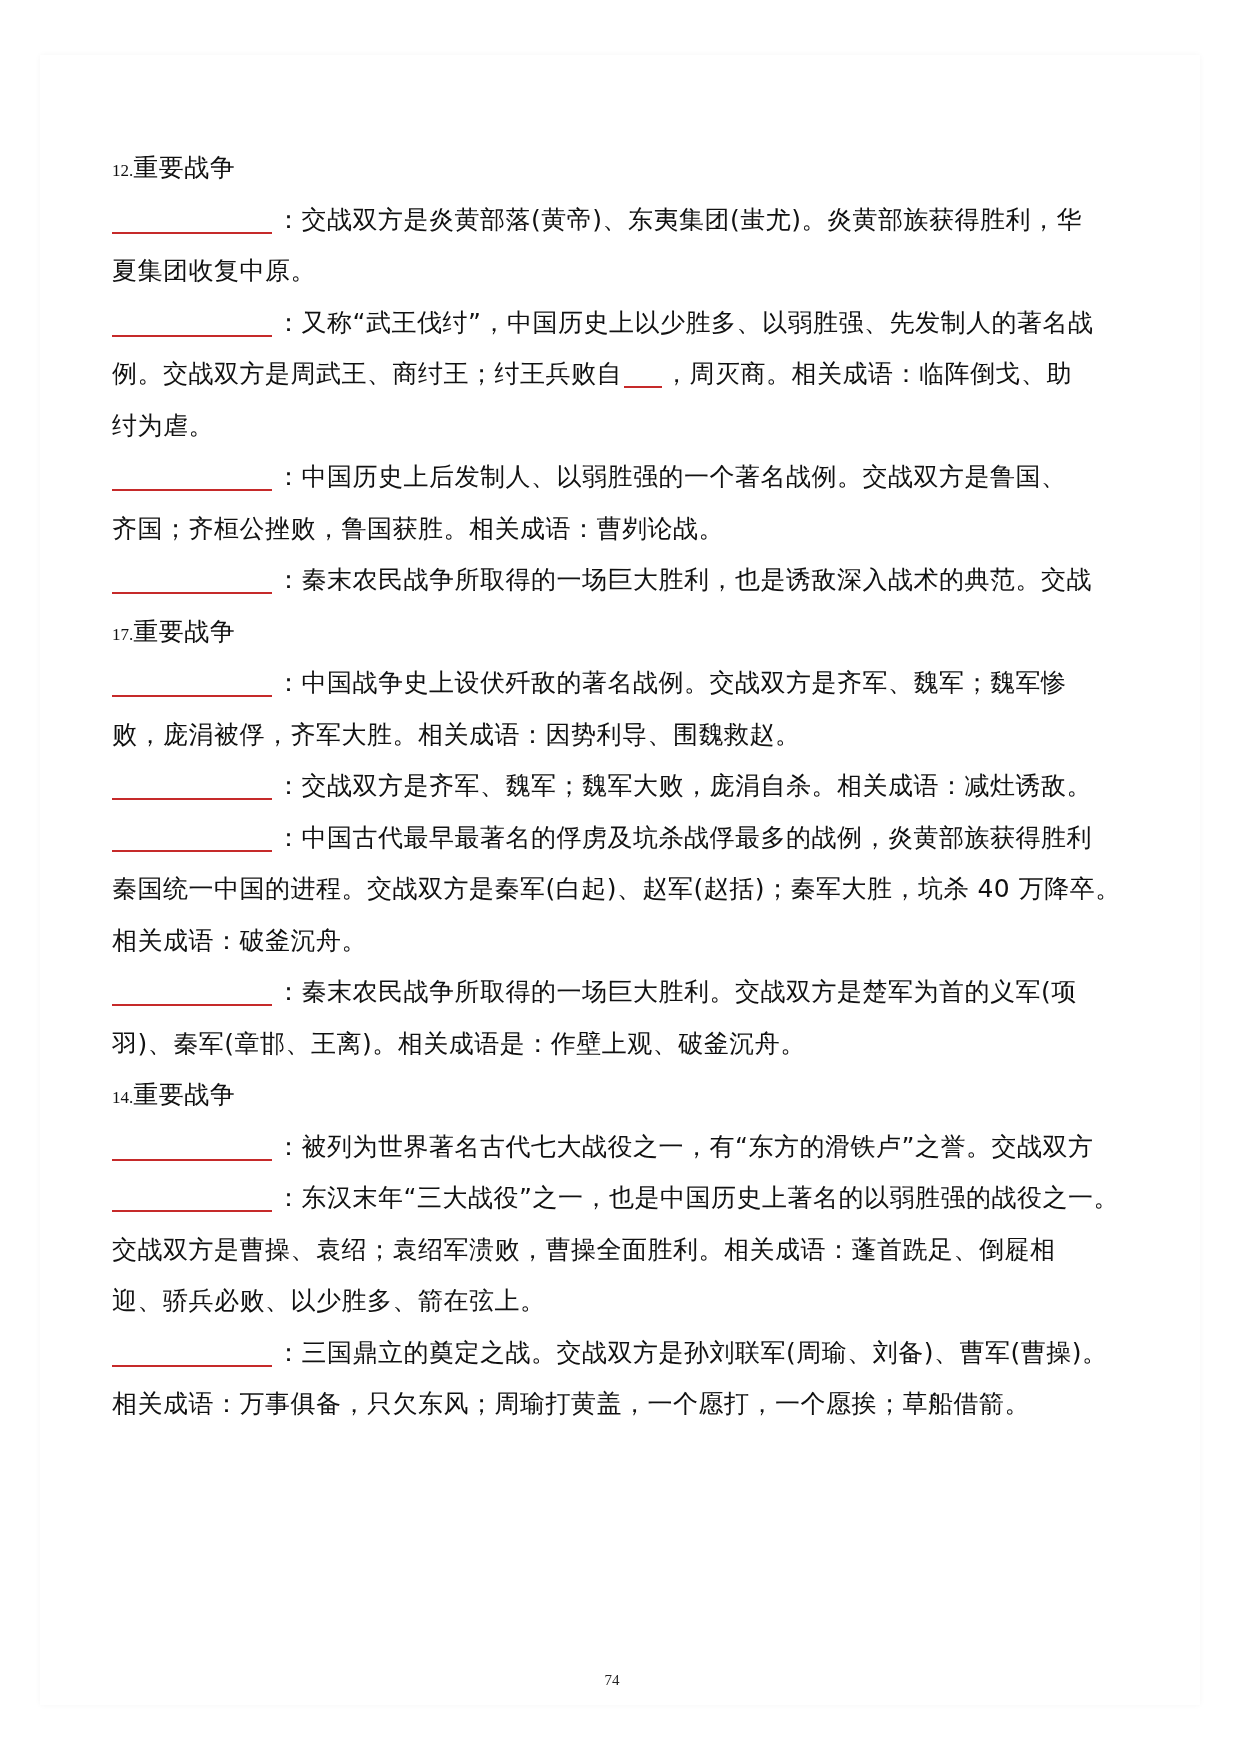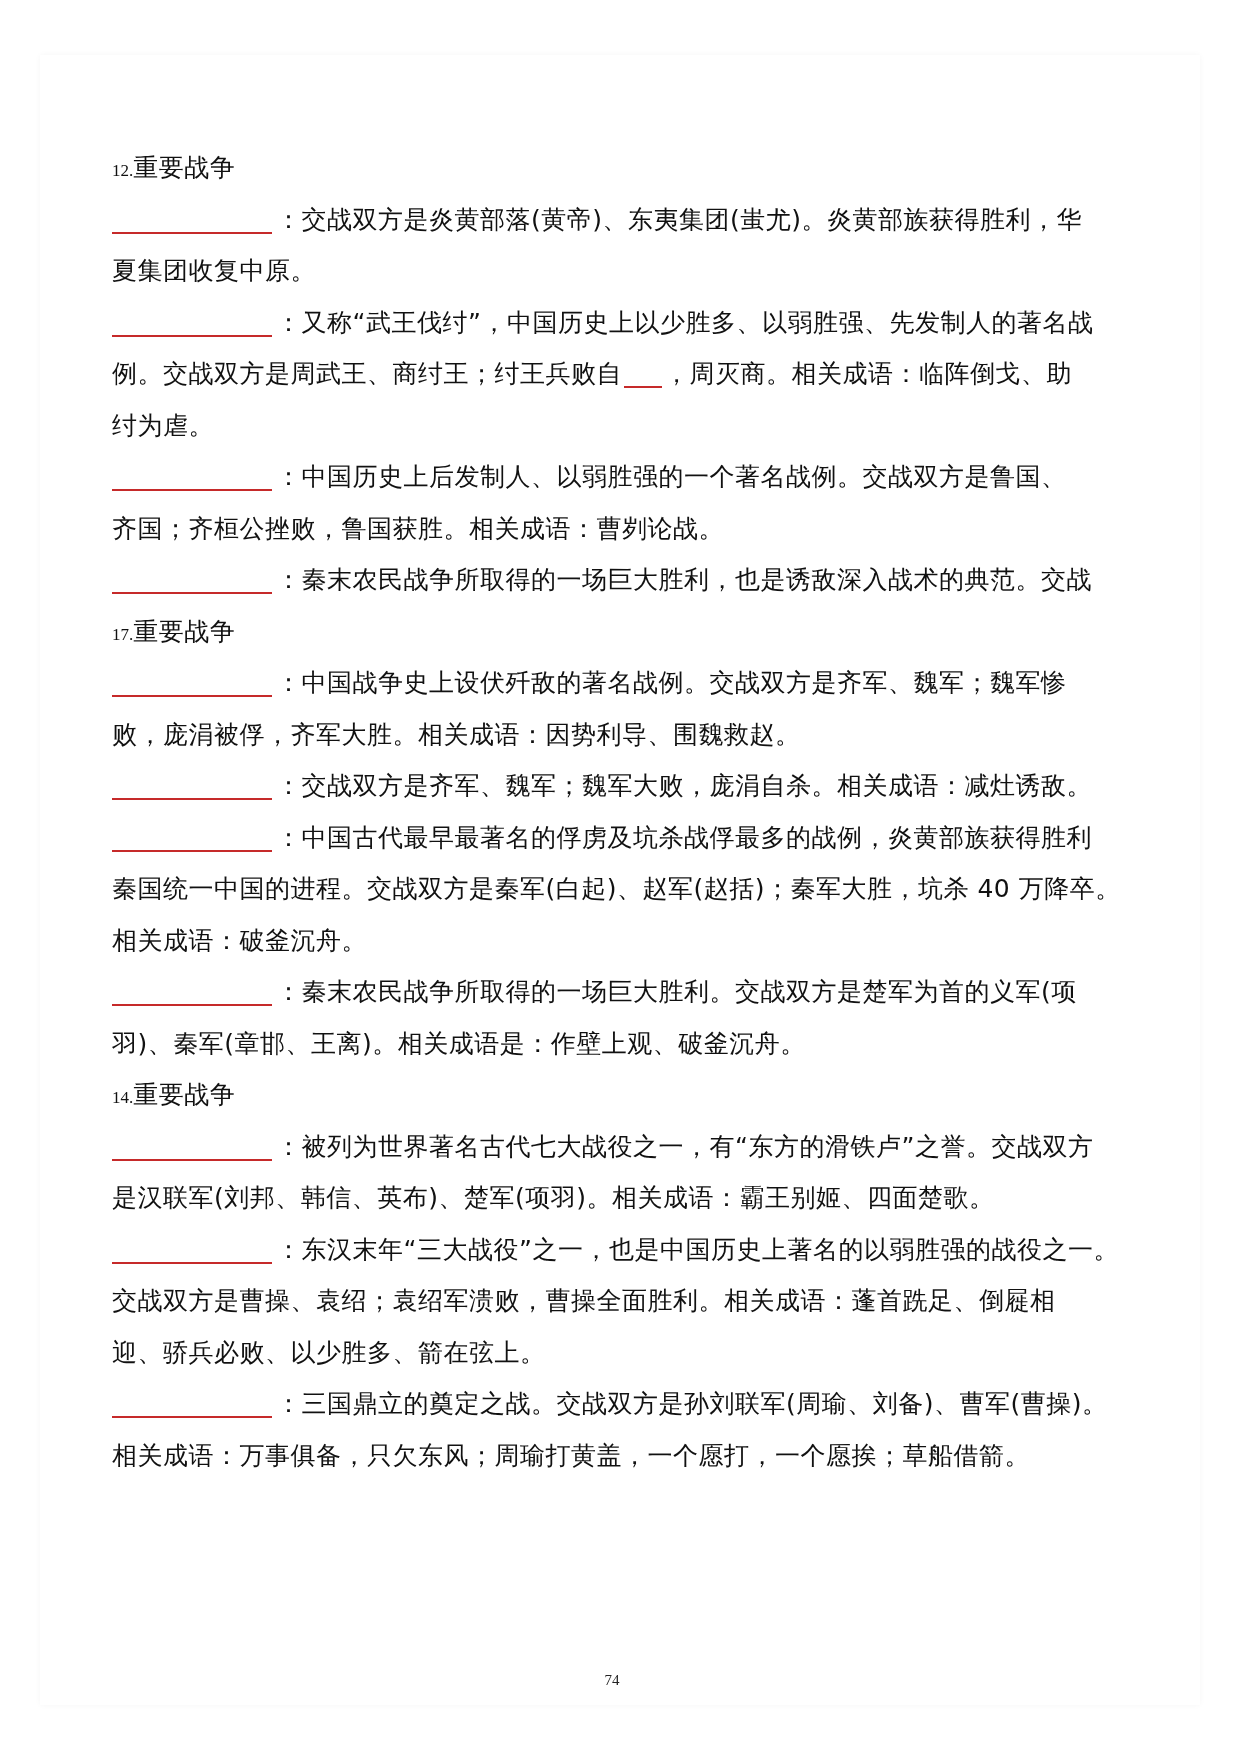--- a/index.html
+++ b/index.html
@@ -128,23 +128,20 @@
     <span>羽)、秦军(章邯、王离)。相关成语是：作壁上观、破釜沉舟。</span>
   </div>
 
   <div class="line heading">
     <span class="num">14.</span><span>重要战争</span>
   </div>
   <div class="line">
     <span class="blank"></span><span>：被列为世界著名古代七大战役之一，有“东方的滑铁卢”之誉。交战双方</span>
   </div>
   <div class="line">
-    <span>是汉联军(刘邦、韩信、英布)、楚军(项羽)。相关成语：霸王别姬、四面楚歌。</span>
-  </div>
-  <div class="line">
     <span class="blank"></span><span>：东汉末年“三大战役”之一，也是中国历史上著名的以弱胜强的战役之一。</span>
   </div>
   <div class="line">
     <span>交战双方是曹操、袁绍；袁绍军溃败，曹操全面胜利。相关成语：蓬首跣足、倒屣相</span>
   </div>
   <div class="line">
     <span>迎、骄兵必败、以少胜多、箭在弦上。</span>
   </div>
   <div class="line">
     <span class="blank"></span><span>：三国鼎立的奠定之战。交战双方是孙刘联军(周瑜、刘备)、曹军(曹操)。</span>

